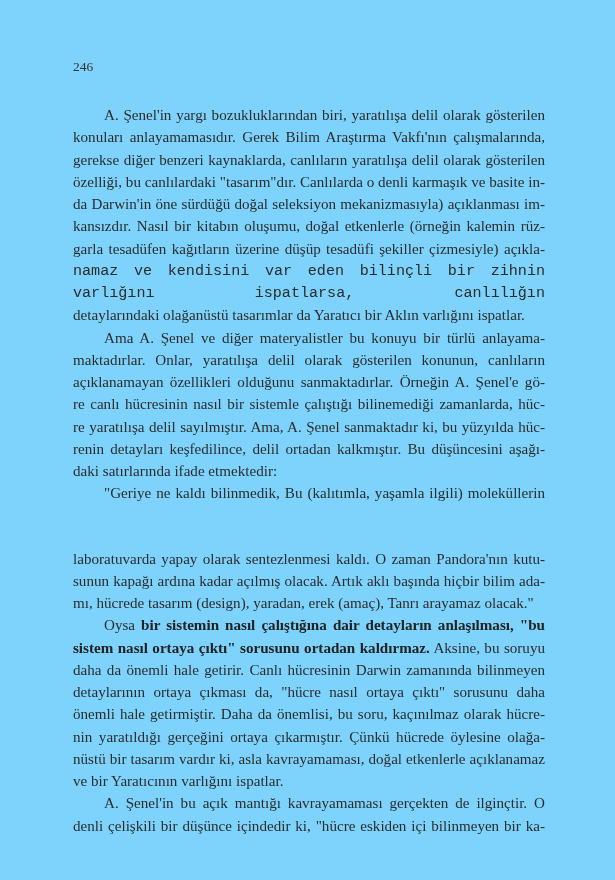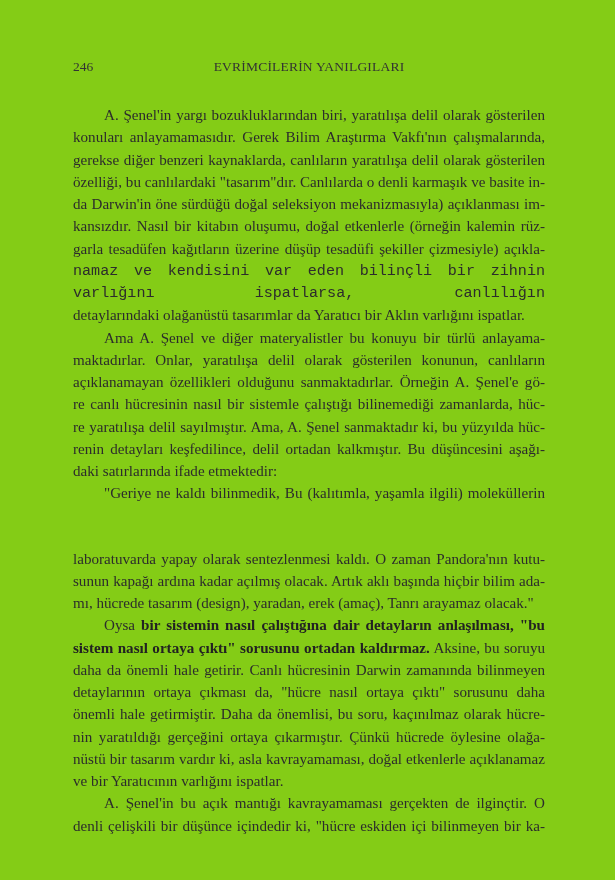--- a/index.html
+++ b/index.html
@@ -1,38 +1,37 @@
 <!DOCTYPE html>
 <html><head>
 <meta charset="utf-8">
 <style>
   html, body { margin:0; padding:0; background:#ffffff; }
   body { width:615px; height:880px; overflow:hidden; position:relative;
          font-family:"DejaVu Serif","Liberation Serif",serif; color:#2a2a2a; }
-  .page { position:absolute; left:0; top:0; width:615px; height:880px; background:#84cc16; }
+  .page { position:absolute; left:0; top:0; width:615px; height:880px; background:#7dd3fc; }
   .running-head { position:absolute; top:59px; left:73px; width:472px; height:20px;
                   font-family:"Liberation Serif",serif; font-size:13.5px; color:#333; }
   .page-num { position:absolute; left:0; top:0; }
   .book-title { position:absolute; left:0; right:0; top:0; text-align:center; letter-spacing:0.2px; }
   .content { position:absolute; left:73px; top:104px; width:472px;
              font-family:"Liberation Serif",serif; font-size:15.1px; line-height:22.25px; color:#2c2c2c; }
   h2.section-title { margin:0 0 0 31px; font-size:18.2px; font-weight:bold; line-height:26px;
                      color:#222; letter-spacing:0.1px; white-space:nowrap; }
   .line { display:block; text-align:justify; text-align-last:justify; white-space:nowrap; }
   .line.last { text-align-last:left; }
   .line.first { padding-left:31px; }
   b { font-weight:bold; color:#222; }
 </style>
 </head>
 <body>
 
 <div class="page">
   <div class="running-head">
     <span class="page-num">246</span>
-    <span class="book-title">EVRİMCİLERİN YANILGILARI</span>
   </div>
 
   <div class="content">
 
     <div>
       <span class="line first" style="white-space: normal; text-align-last: justify;">A. Şenel'in yargı bozukluklarından biri, yaratılışa delil olarak gösterilen</span>
       <span class="line" style="white-space: normal; text-align-last: justify;">konuları anlayamamasıdır. Gerek Bilim Araştırma Vakfı'nın çalışmalarında,</span>
       <span class="line" style="white-space: normal; text-align-last: justify;">gerekse diğer benzeri kaynaklarda, canlıların yaratılışa delil olarak gösterilen</span>
       <span class="line" style="white-space: normal; text-align-last: justify;">özelliği, bu canlılardaki "tasarım"dır. Canlılarda o denli karmaşık ve basite in-</span>
       <span class="line" style="white-space: normal; text-align-last: justify;">da Darwin'in öne sürdüğü doğal seleksiyon mekanizmasıyla) açıklanması im-</span>

